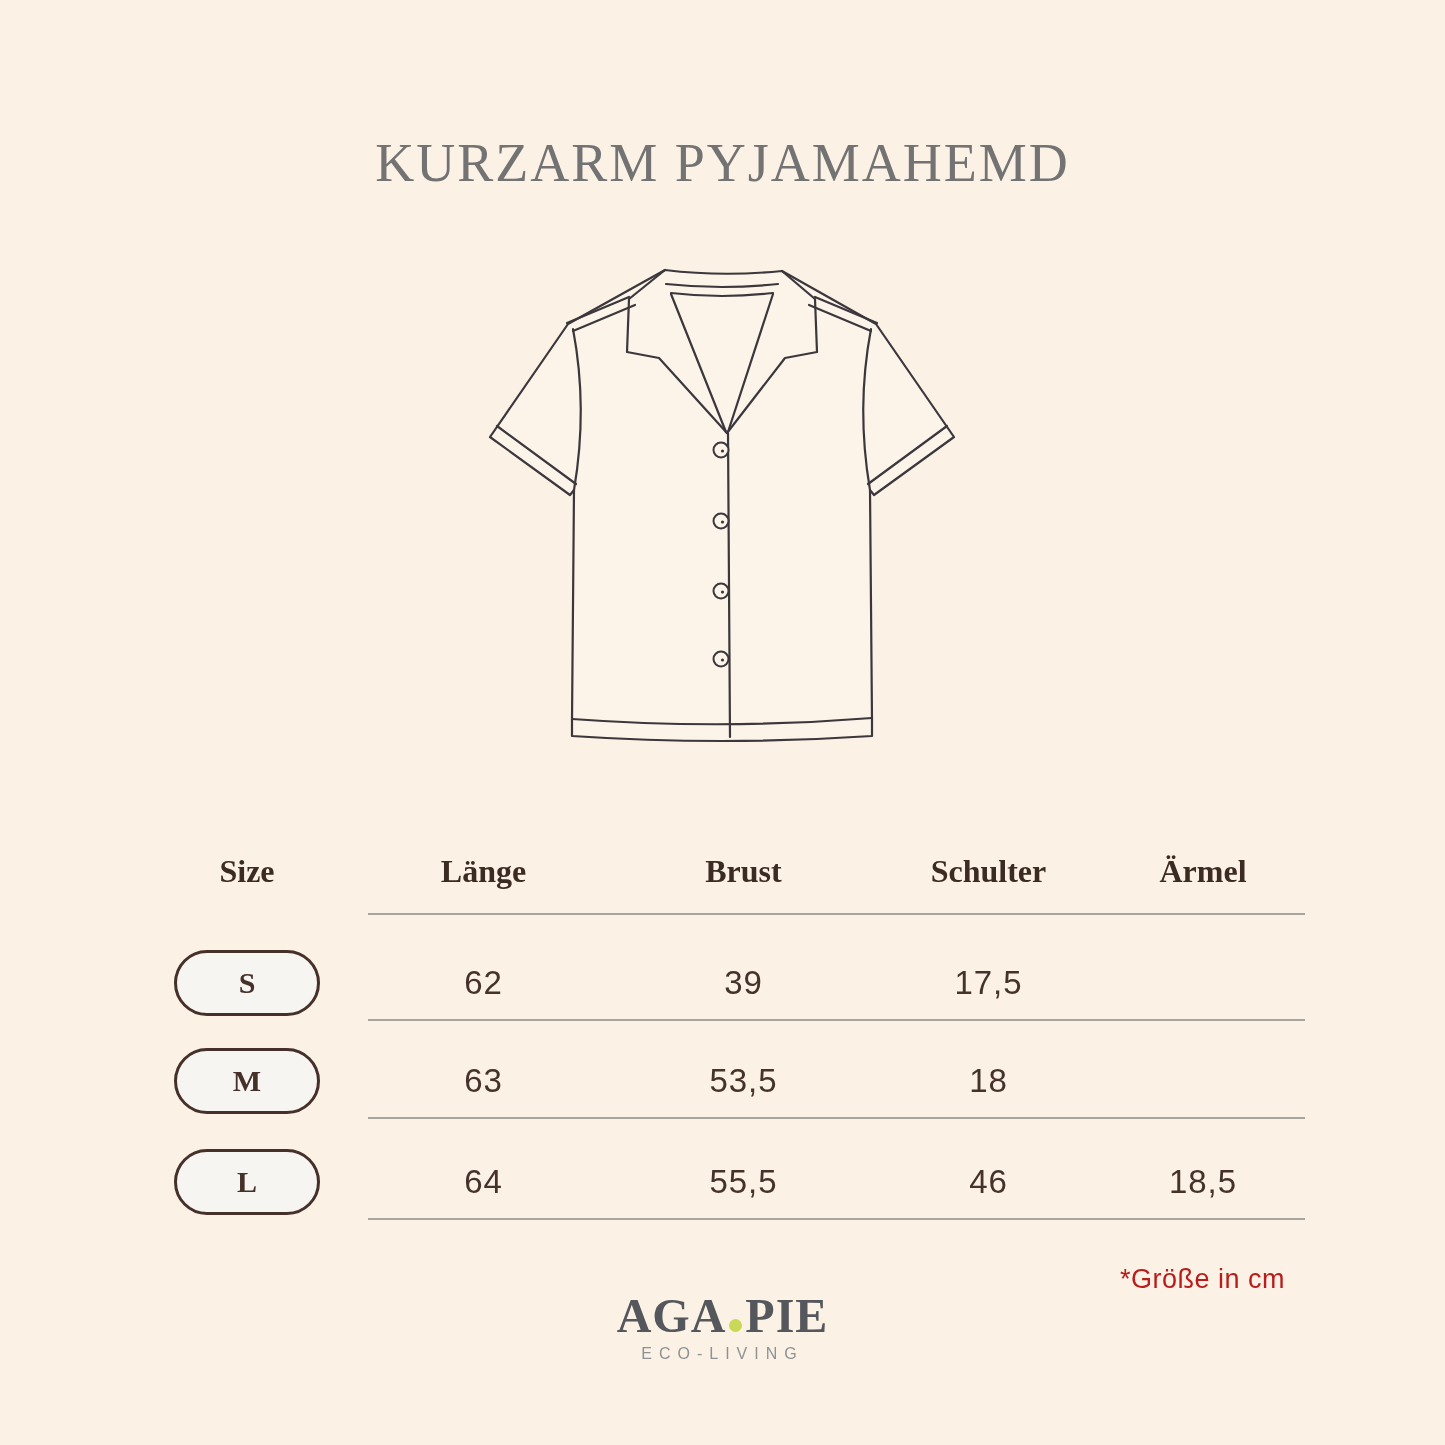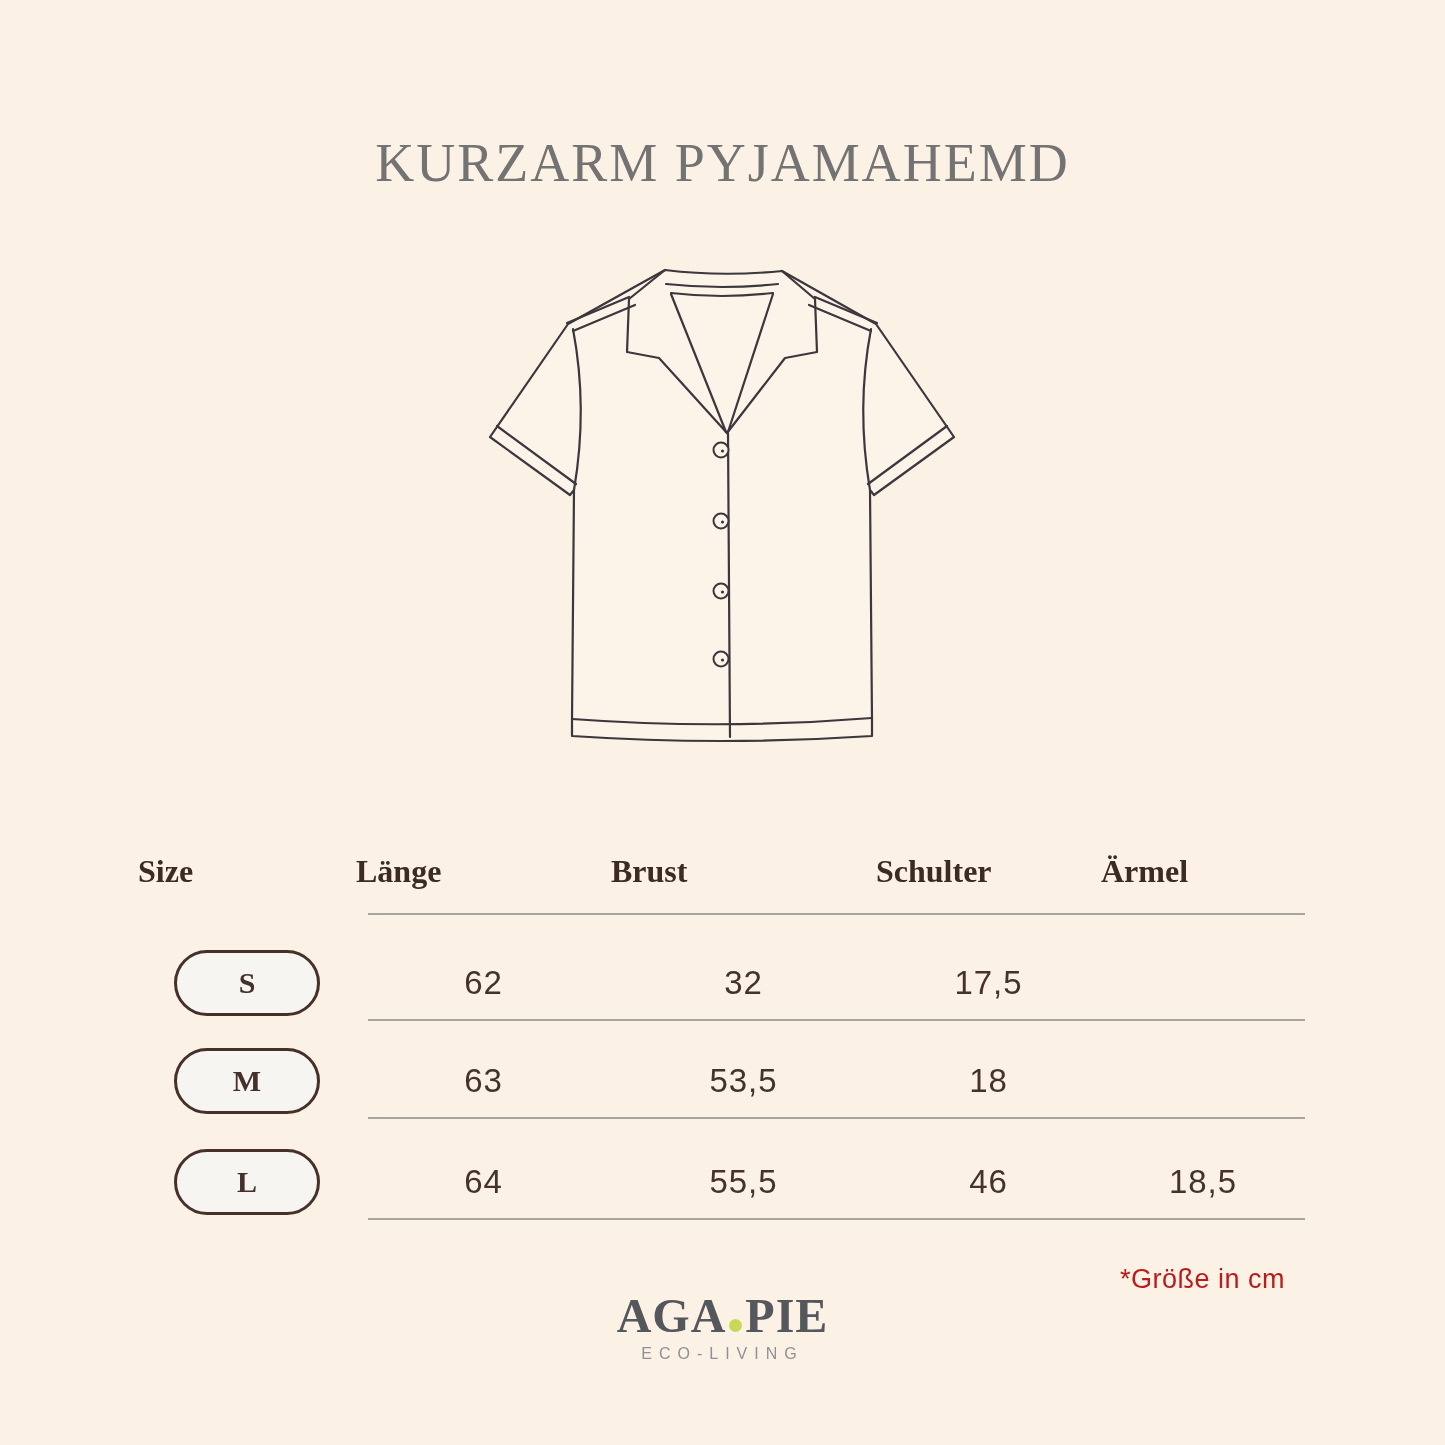--- a/index.html
+++ b/index.html
@@ -19,21 +19,21 @@
     letter-spacing:2px;
     color:#737373;
   }
   
   .shirt-wrap{position:absolute;top:240px;left:460px;width:524px;height:524px;}
   
   .size-table{position:absolute;top:830px;left:138px;width:1167px;}
   .grid-row{display:grid;grid-template-columns:218px 255px 265px 225px 204px;}
   .header-row{height:83px;align-items:center;}
   .header-cell{
-    text-align:left;
+    text-align:center;
     font-family:"Liberation Serif",serif;
     font-weight:700;font-size:32px;color:#3c2b22;
   }
   .sep-line{height:2px;background:#a6a5a0;margin-left:230px;}
   .data-row{align-items:end;padding-bottom:3px;box-sizing:border-box;}
   .row-s{height:104px;} .row-m{height:96px;} .row-l{height:99px;}
   .cell{height:66px;display:flex;align-items:center;justify-content:center;}
   .value{font-size:33px;color:#45332b;letter-spacing:1px;}
   .pill{
     width:146px;height:66px;box-sizing:border-box;
@@ -130,21 +130,21 @@
   <div class="sep-line"></div>
 
   <div class="grid-row data-row row-s">
     <div class="cell">
         <div class="pill">S</div>
       </div>
     <div class="cell">
         <span class="value">62</span>
       </div>
     <div class="cell">
-        <span class="value">32</span>
+        <span class="value">39</span>
       </div>
     <div class="cell">
         <span class="value">17,5</span>
       </div>
   </div>
   <div class="sep-line"></div>
 
   <div class="grid-row data-row row-m">
     <div class="cell">
         <div class="pill">M</div>

